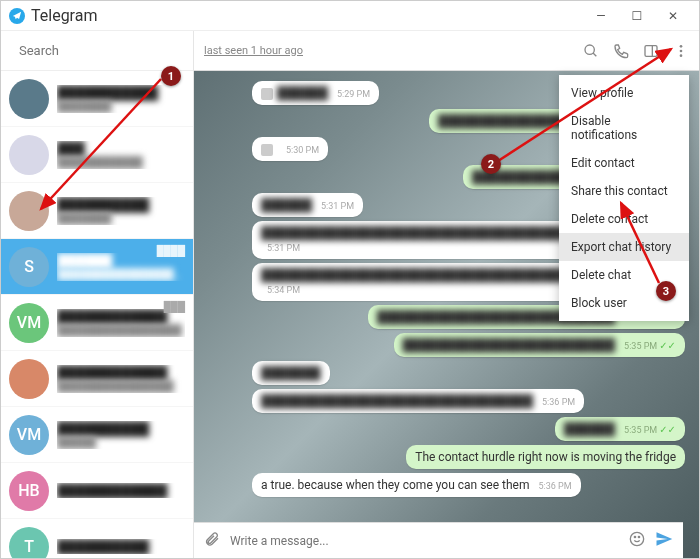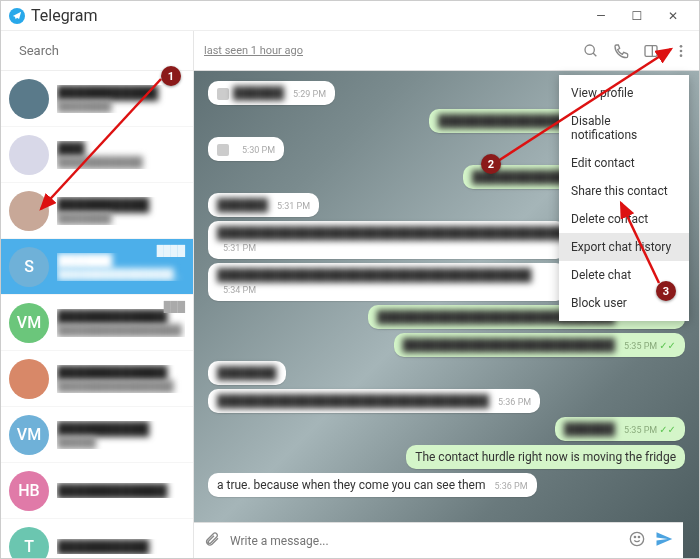--- a/index.html
+++ b/index.html
@@ -31,21 +31,21 @@
 .main-header { height:40px; background:#fff; border-bottom:1px solid #ddd; display:flex; align-items:center; padding:0 10px; position:relative; z-index:5; }
 .header-info { flex:1; }
 .header-status { font-size:11px; color:#888;text-decoration:underline; }
 .header-icons { display:flex; gap:14px; color:#888; align-items:center; }
 .header-icons > * { display:flex; align-items:center; }
 .messages { position:absolute; top:40px; bottom:36px; left:0; right:0; padding:6px 14px; overflow:hidden; }
 .msg { margin:4px 0; display:flex; }
 .msg.in { justify-content:flex-start; }
 .msg.out { justify-content:flex-end; }
 .bubble { max-width:75%; padding:5px 9px; border-radius:10px; font-size:12px; position:relative; box-shadow:0 1px 1px rgba(0,0,0,0.1); }
-.msg.in .bubble { background:#fff; color:#333; }
+.msg.in .bubble { background:#fff; color:#333;margin-left:44px; }
 .msg.out .bubble { background:#d4f5c9; color:#333; }
 .bubble .blurred { filter:blur(3px); display:inline-block; }
 .msg-time { font-size:9px; color:#8aab7c; margin-left:6px; }
 .msg.in .msg-time { color:#aaa; }
 .checks { color:#5dc452; font-size:10px; margin-left:2px; }
 .dropdown { position:absolute; top:44px; right:10px; width:130px; background:#fff; box-shadow:0 2px 10px rgba(0,0,0,0.25); z-index:20; padding:4px 0; }
 .dropdown-item { padding:7px 12px; font-size:12px; color:#333; }
 .dropdown-item.highlighted { background:#e8e8e8; }
 .composer { position:absolute; bottom:0; left:0; right:16px; height:36px; background:#fff; display:flex; align-items:center; padding:16px 10px; gap:10px; border-top:1px solid #ddd; z-index:5; }
 .composer-input { flex:1; border:none; outline:none; font-size:12px; color:#999; }

